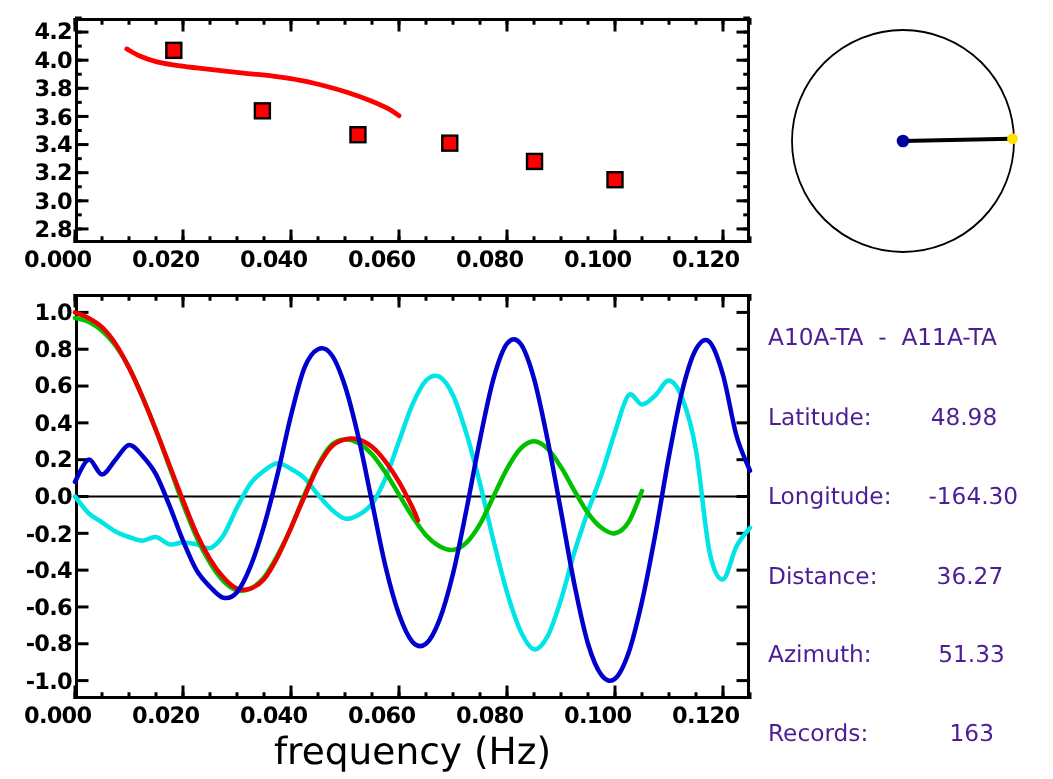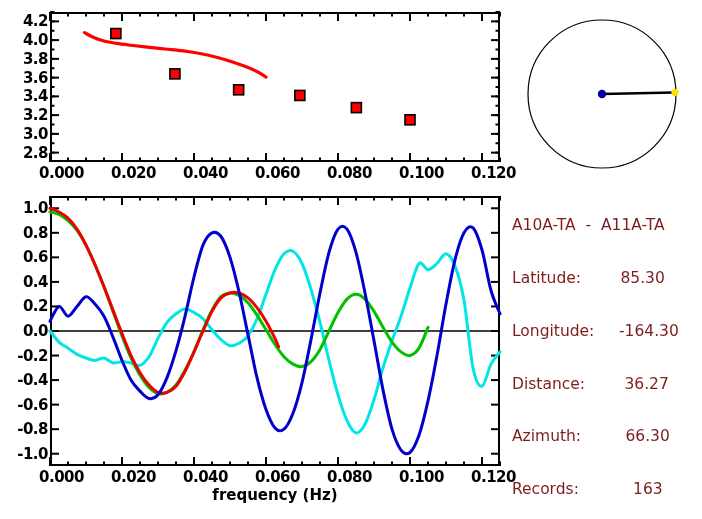--- a/index.html
+++ b/index.html
@@ -6,29 +6,29 @@
   body{width:702px;height:519px;position:relative;overflow:hidden;
        font-family:"DejaVu Sans","Liberation Sans",sans-serif;color:#000;}
 
   .panel{position:absolute;}
   .frame{position:absolute;border:2px solid #000;box-sizing:border-box;background:#fff;}
 
   
   .tlab{position:absolute;font-size:15px;font-weight:bold;letter-spacing:-0.5px;
         color:#000;white-space:nowrap;font-family:"DejaVu Sans","Liberation Sans",sans-serif;}
   .ylab{text-align:right;}
-  .xlab{text-align:right;}
-
-  .axtitle{position:absolute;font-size:15px;font-weight:bold;letter-spacing:0px;
+  .xlab{text-align:left;}
+
+  .axtitle{position:absolute;font-size:25px;font-weight:normal;letter-spacing:0px;
            white-space:nowrap;font-family:"DejaVu Sans","Liberation Sans",sans-serif;}
 
   
   #info{position:absolute;left:512px;top:182px;font-size:15.5px;line-height:17.6px;
         font-family:"DejaVu Sans","Liberation Sans",sans-serif;letter-spacing:0px;
-        white-space:pre;color:#7f1d1d;}
+        white-space:pre;color:#4c1d95;}
   #info .row{display:block;white-space:pre;}
 
   svg{display:block;}
   .nofill{fill:none;}
 </style>
 </head>
 <body>
 
 <div class="panel" id="top-panel">
   <div class="frame" style="left:50px;top:12px;width:450px;height:150px;"></div>
@@ -298,18 +298,18 @@
   <svg width="186" height="170">
     <circle cx="90" cy="86" r="74" class="nofill" stroke="#000000" stroke-width="1.2"></circle>
     <line x1="90" y1="86" x2="162" y2="84.5" stroke="#000000" stroke-width="2.6"></line>
     <circle cx="90" cy="86" r="4.2" fill="#0000a0"></circle>
     <circle cx="163" cy="84.5" r="3.6" fill="#ffe000"></circle>
   </svg>
 </div>
 
 <div id="info">
   <span class="row">A10A-TA  -  A11A-TA</span>
-  <span class="row">Latitude:        85.30</span>
+  <span class="row">Latitude:        48.98</span>
   <span class="row">Longitude:     -164.30</span>
   <span class="row">Distance:        36.27</span>
-  <span class="row">Azimuth:         66.30</span>
+  <span class="row">Azimuth:         51.33</span>
   <span class="row">Records:           163</span>
 </div>
 
 </body></html>

